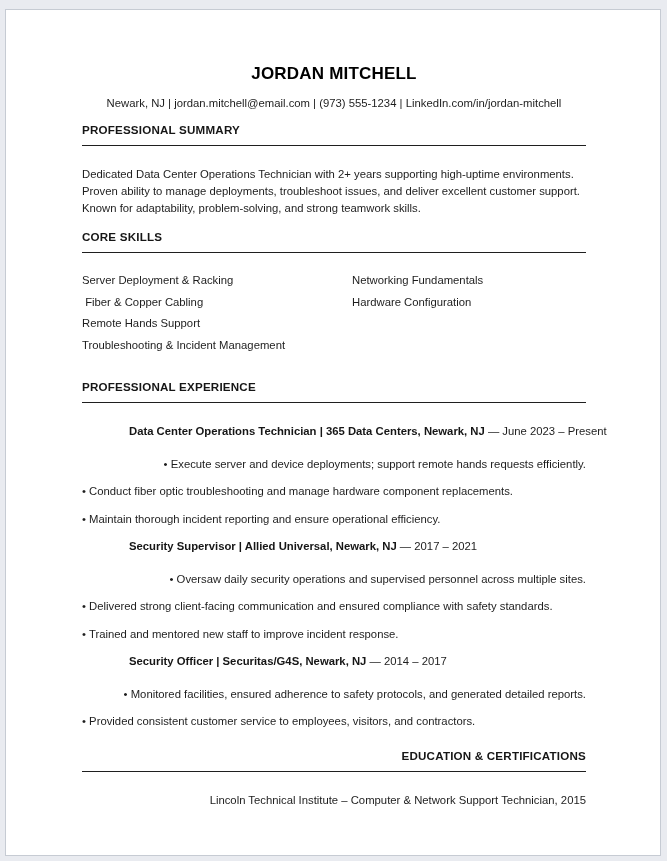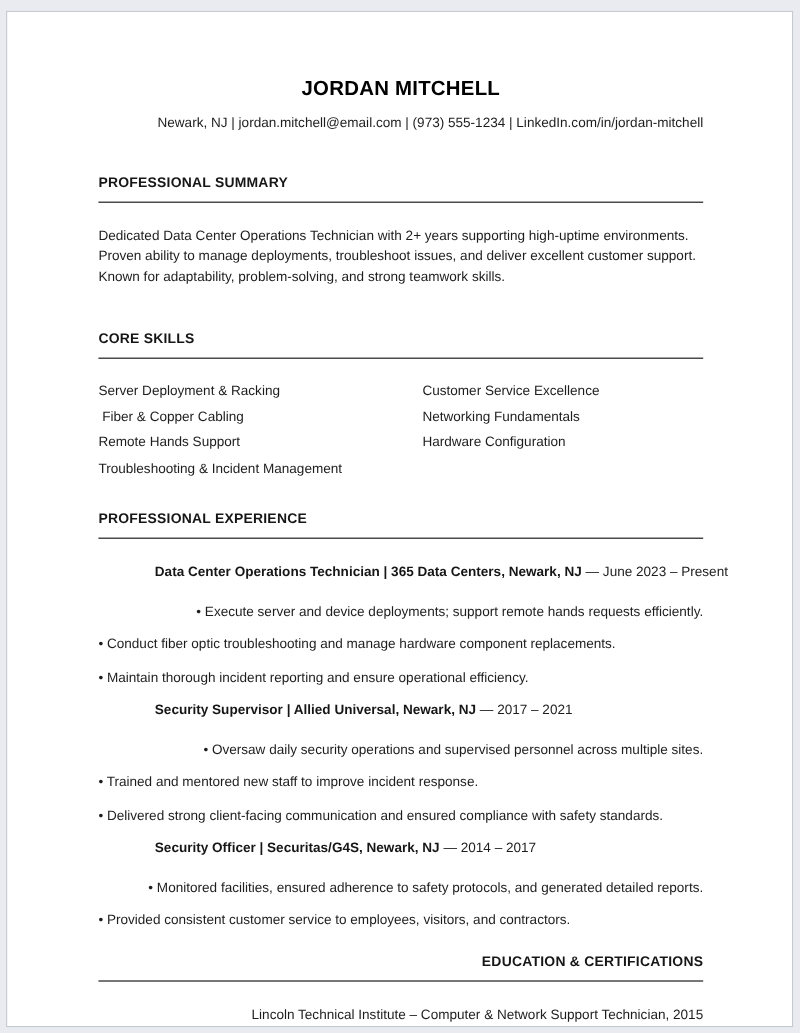--- a/index.html
+++ b/index.html
@@ -24,27 +24,27 @@
     margin: 0;
     font-size: 17px;
     line-height: 20px;
     font-weight: bold;
     text-align: center;
     color: #000000;
     letter-spacing: 0.2px;
   }
   .contact {
     margin-top: 13px;
-    text-align: right;
+    text-align: center;
     font-size: 11.3px;
     line-height: 13px;
     white-space: nowrap;
     color: #1d1d1d;
   }
-  .sec { margin-top: 36px; }
+  .sec { margin-top: 13px; }
   .sec-experience { margin-top: 23px; }
   .sec-education { margin-top: 21px; text-align: right; }
   h2 {
     margin: 0;
     font-size: 11.6px;
     line-height: 13px;
     font-weight: bold;
     color: #161616;
     letter-spacing: 0.2px;
     padding-bottom: 9px;
@@ -108,43 +108,42 @@
   <div class="sec">
     <h2>CORE SKILLS</h2>
     <div class="skills-grid">
       <div class="skills-col-left">
         <div class="skill">Server Deployment &amp; Racking</div>
         <div class="skill"> Fiber &amp; Copper Cabling</div>
         <div class="skill">Remote Hands Support</div>
         <div class="skill">Troubleshooting &amp; Incident Management</div>
       </div>
       <div class="skills-col-right">
-        <div class="skill">Customer Service Excellence</div>
         <div class="skill">Networking Fundamentals</div>
         <div class="skill">Hardware Configuration</div>
       </div>
     </div>
   </div>
 
   <div class="sec sec-experience">
     <h2>PROFESSIONAL EXPERIENCE</h2>
     <div class="jobs">
 
       <div class="job">
         <p class="job-title"><strong>Data Center Operations Technician | 365 Data Centers, Newark, NJ</strong> <span class="job-dates">— June 2023 – Present</span></p>
         <p class="bullet"><span>•</span> <span>Execute server and device deployments; support remote hands requests efficiently.</span></p>
         <p class="bullet"><span>•</span> <span>Conduct fiber optic troubleshooting and manage hardware component replacements.</span></p>
         <p class="bullet"><span>•</span> <span>Maintain thorough incident reporting and ensure operational efficiency.</span></p>
       </div>
 
       <div class="job">
         <p class="job-title"><strong>Security Supervisor | Allied Universal, Newark, NJ</strong> <span class="job-dates">— 2017 – 2021</span></p>
         <p class="bullet"><span>•</span> <span>Oversaw daily security operations and supervised personnel across multiple sites.</span></p>
+        <p class="bullet"><span>•</span> <span>Delivered strong client-facing communication and ensured compliance with safety standards.</span></p>
         <p class="bullet"><span>•</span> <span>Trained and mentored new staff to improve incident response.</span></p>
-        <p class="bullet"><span>•</span> <span>Delivered strong client-facing communication and ensured compliance with safety standards.</span></p>
       </div>
 
       <div class="job">
         <p class="job-title"><strong>Security Officer | Securitas/G4S, Newark, NJ</strong> <span class="job-dates">— 2014 – 2017</span></p>
         <p class="bullet"><span>•</span> <span>Monitored facilities, ensured adherence to safety protocols, and generated detailed reports.</span></p>
         <p class="bullet"><span>•</span> <span>Provided consistent customer service to employees, visitors, and contractors.</span></p>
       </div>
 
     </div>
   </div>

